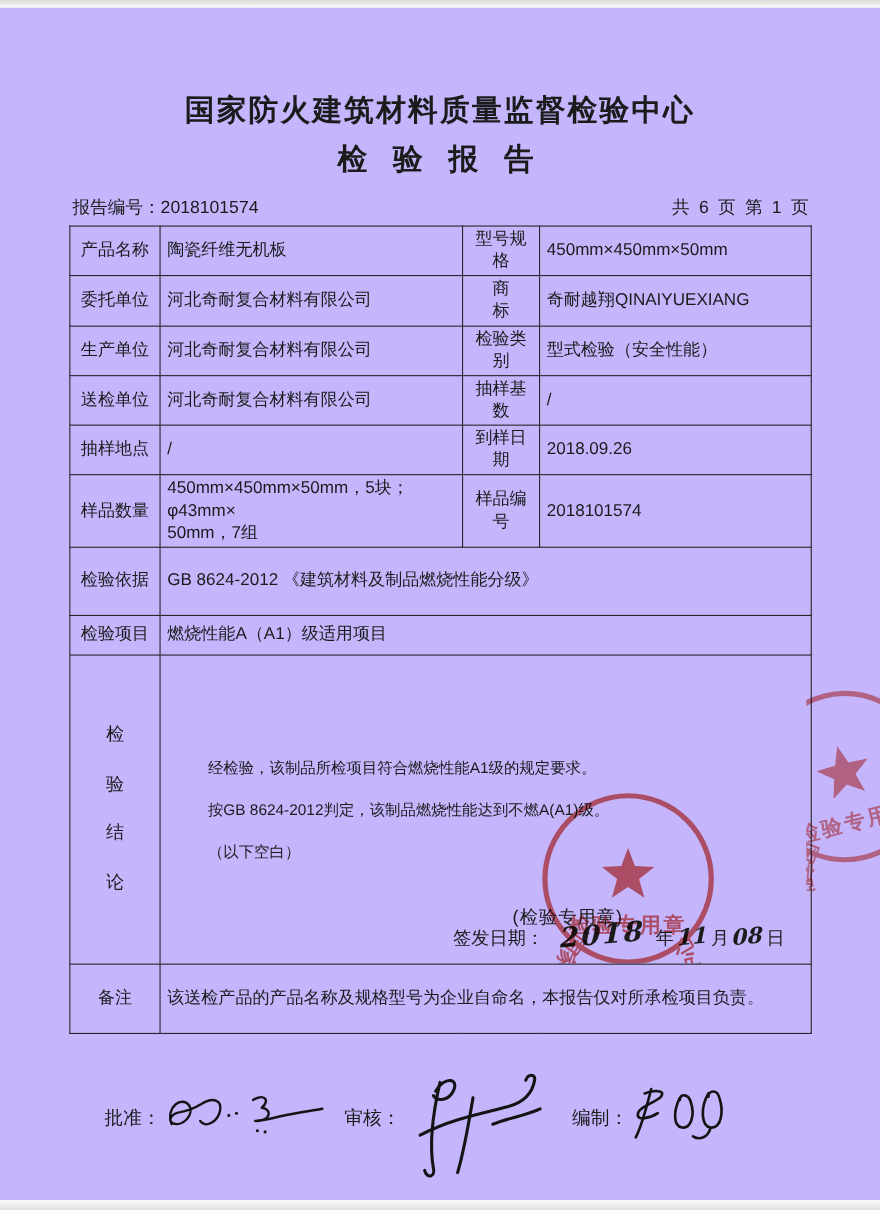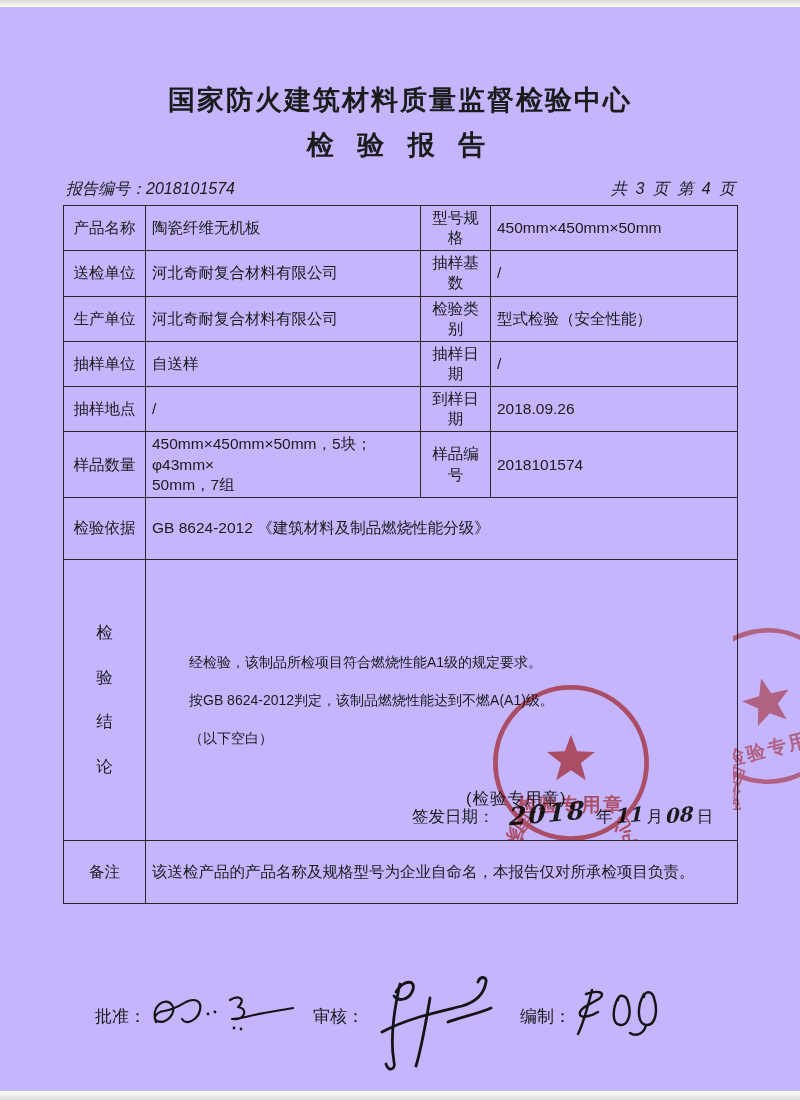--- a/index.html
+++ b/index.html
@@ -23,21 +23,20 @@
     position:absolute;top:82px;left:0;width:100%;
     text-align:center;font-size:27px;font-weight:bold;letter-spacing:2px;
   }
   .doc-title{
     position:absolute;top:127px;left:0;width:100%;
     text-align:center;font-size:27px;font-weight:bold;letter-spacing:8px;
   }
   .report-line{
     position:absolute;top:179px;left:63px;width:674px;height:22px;
     font-size:16px;
-    font-style:italic;
   }
   .report-line .left{position:absolute;left:3px;top:0;}
   .report-line .right{position:absolute;right:0;top:0;letter-spacing:2px;}
 
   table.report{
     position:absolute;left:63px;top:205px;width:674px;
     border-collapse:collapse;table-layout:fixed;
   }
   table.report td{
     border:1.6px solid #262626;
@@ -84,71 +83,75 @@
   <div class="edge-top"></div>
   <div class="edge-bottom"></div>
 
   <div class="org-title">国家防火建筑材料质量监督检验中心</div>
   <div class="doc-title">检 验 报 告</div>
 
   <div class="report-line">
     <span class="left">
       <span>报告编号：</span><span>2018101574</span>
     </span>
-    <span class="right">共 3 页 第 4 页</span>
+    <span class="right">共 6 页 第 1 页</span>
   </div>
 
   <table class="report">
     <colgroup>
         <col style="width:82px">
         <col style="width:275px">
         <col style="width:70px">
         <col style="width:247px">
       </colgroup>
     <tbody>
         <tr style="height:41px">
       <td class="lbl">产品名称</td>
       <td class="val">陶瓷纤维无机板</td>
       <td class="lbl">型号规格</td>
       <td class="val">450mm×450mm×50mm</td>
     </tr>
-    <tr style="height:38px">
-      <td class="lbl">送检单位</td>
+    <tr style="height:41px">
+      <td class="lbl">委托单位</td>
       <td class="val">河北奇耐复合材料有限公司</td>
-      <td class="lbl">抽样基数</td>
-      <td class="val">/</td>
+      <td class="lbl">商　　标</td>
+      <td class="val">奇耐越翔QINAIYUEXIANG</td>
     </tr>
     <tr style="height:42px">
       <td class="lbl">生产单位</td>
       <td class="val">河北奇耐复合材料有限公司</td>
       <td class="lbl">检验类别</td>
       <td class="val">型式检验（安全性能）</td>
     </tr>
     <tr style="height:38px">
-      <td class="lbl">抽样单位</td>
-      <td class="val">自送样</td>
-      <td class="lbl">抽样日期</td>
+      <td class="lbl">送检单位</td>
+      <td class="val">河北奇耐复合材料有限公司</td>
+      <td class="lbl">抽样基数</td>
       <td class="val">/</td>
     </tr>
     <tr style="height:38px">
       <td class="lbl">抽样地点</td>
       <td class="val">/</td>
       <td class="lbl">到样日期</td>
       <td class="val">2018.09.26</td>
     </tr>
     <tr style="height:56px">
       <td class="lbl">样品数量</td>
       <td class="val pre">450mm×450mm×50mm，5块；φ43mm×
 50mm，7组</td>
       <td class="lbl">样品编号</td>
       <td class="val">2018101574</td>
     </tr>
     <tr style="height:62px">
       <td class="lbl">检验依据</td>
       <td class="val" colspan="3">GB 8624-2012 《建筑材料及制品燃烧性能分级》</td>
+    </tr>
+    <tr style="height:36px">
+      <td class="lbl">检验项目</td>
+      <td class="val" colspan="3">燃烧性能A（A1）级适用项目</td>
     </tr>
     <tr style="height:281px">
       <td class="lbl concl-label">
         <div class="vert-label">
           <span>检</span>
           <span>验</span>
           <span>结</span>
           <span>论</span>
         </div>
       </td>

